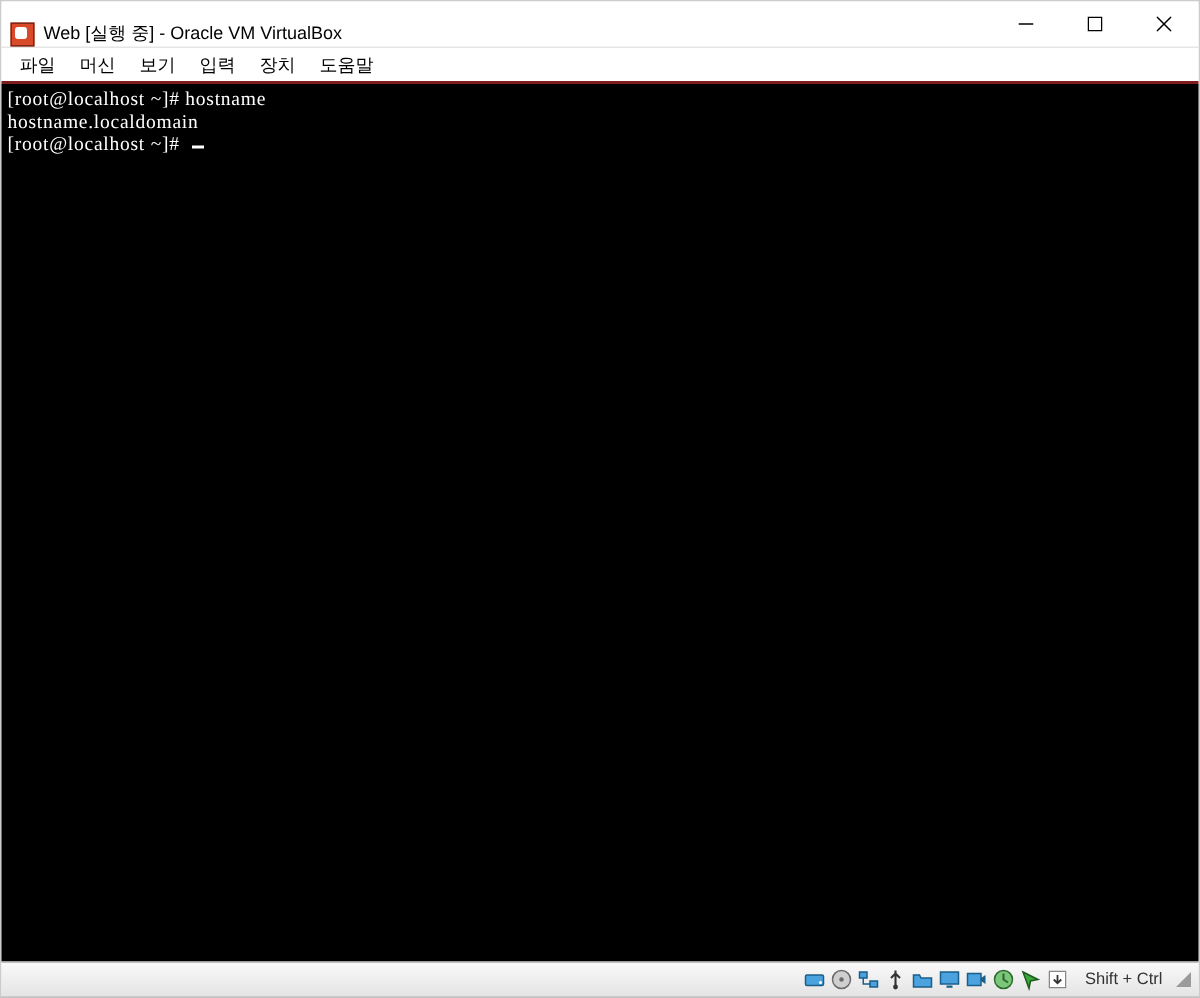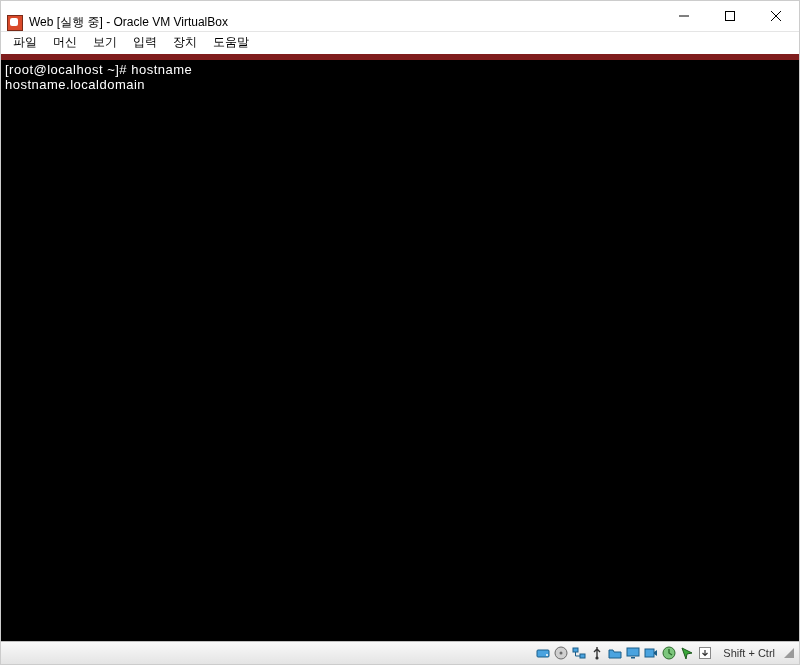--- a/index.html
+++ b/index.html
@@ -6,24 +6,24 @@
   .window{width:800px;height:665px;display:flex;flex-direction:column;border:1px solid #ccc;box-sizing:border-box}
   
   .titlebar{height:30px;background:#fff;display:flex;align-items:flex-end;border-bottom:1px solid #e5e5e5}
   .titlebar .app-icon{width:16px;height:16px;margin:0 6px 0 6px;background:#d94a2b;border:1px solid #7a2a18;box-sizing:border-box;position:relative}
   .titlebar .app-icon:before{content:"";position:absolute;left:2px;top:2px;width:8px;height:8px;background:#fff;border-radius:2px}
   .titlebar .title{font-size:12px;color:#000;flex:0 0 auto}
   .titlebar .spacer{flex:1}
   .winbtn{width:46px;height:30px;display:flex;align-items:center;justify-content:center;color:#000}
   .winbtn svg{display:block}
   
-  .menubar{height:22px;background:#fff;display:flex;align-items:flex-start;padding:0 4px;border-bottom:6px solid #7f1d1d;font-size:12px;color:#000}
+  .menubar{height:22px;background:#fff;display:flex;align-items:flex-end;padding:0 4px;border-bottom:2px solid #7f1d1d;font-size:12px;color:#000}
   .menubar .menu{padding:2px 8px;border-radius:2px}
   
-  .terminal{flex:1;background:#000;color:#fff;font-family:Liberation Sans, sans-serif;font-size:13px;line-height:15px;padding:2px 4px;white-space:pre;letter-spacing:0.5px}
+  .terminal{flex:1;background:#000;color:#fff;font-family:Liberation Serif, serif;font-size:13px;line-height:15px;padding:2px 4px;white-space:pre;letter-spacing:0.5px}
   .terminal .line{display:block}
   .cursor{display:inline-block;width:8px;height:2px;background:#fff;vertical-align:baseline;margin-left:4px;position:relative;top:-1px}
   
   .statusbar{height:22px;background:linear-gradient(#f9f9f9,#e4e4e4);border-top:1px solid #bfbfbf;display:flex;align-items:center;font-size:11px;color:#333}
   .statusbar .left{flex:1}
   .statusbar .icons{display:flex;align-items:center;gap:2px;padding-right:4px}
   .sb-icon{width:16px;height:16px;display:flex;align-items:center;justify-content:center}
   .sb-icon svg{display:block}
   .hostkey{padding:0 4px 0 2px;display:flex;align-items:center;gap:12px}
   .grip{width:12px;height:12px;position:relative;margin-left:2px}
@@ -57,21 +57,21 @@
 
   <div class="menubar">
     <div class="menu">파일</div>
     <div class="menu">머신</div>
     <div class="menu">보기</div>
     <div class="menu">입력</div>
     <div class="menu">장치</div>
     <div class="menu">도움말</div>
   </div>
 
-  <div class="terminal"><span class="line">[root@localhost ~]# hostname</span><span class="line">hostname.localdomain</span></div>
+  <div class="terminal"><span class="line">[root@localhost ~]# hostname</span><span class="line">hostname.localdomain</span><span class="line"><span>[root@localhost ~]# </span><span class="cursor"></span></span></div>
 
   <div class="statusbar">
     <div class="left"></div>
     <div class="icons">
       <div class="sb-icon">
         <svg width="16" height="16" viewBox="0 0 16 16">
             <rect x="2" y="5" width="12" height="7" rx="1" fill="#4aa3df" stroke="#1b5e8a"></rect>
             <circle cx="12" cy="10" r="1" fill="#fff"></circle>
           </svg>
       </div>

